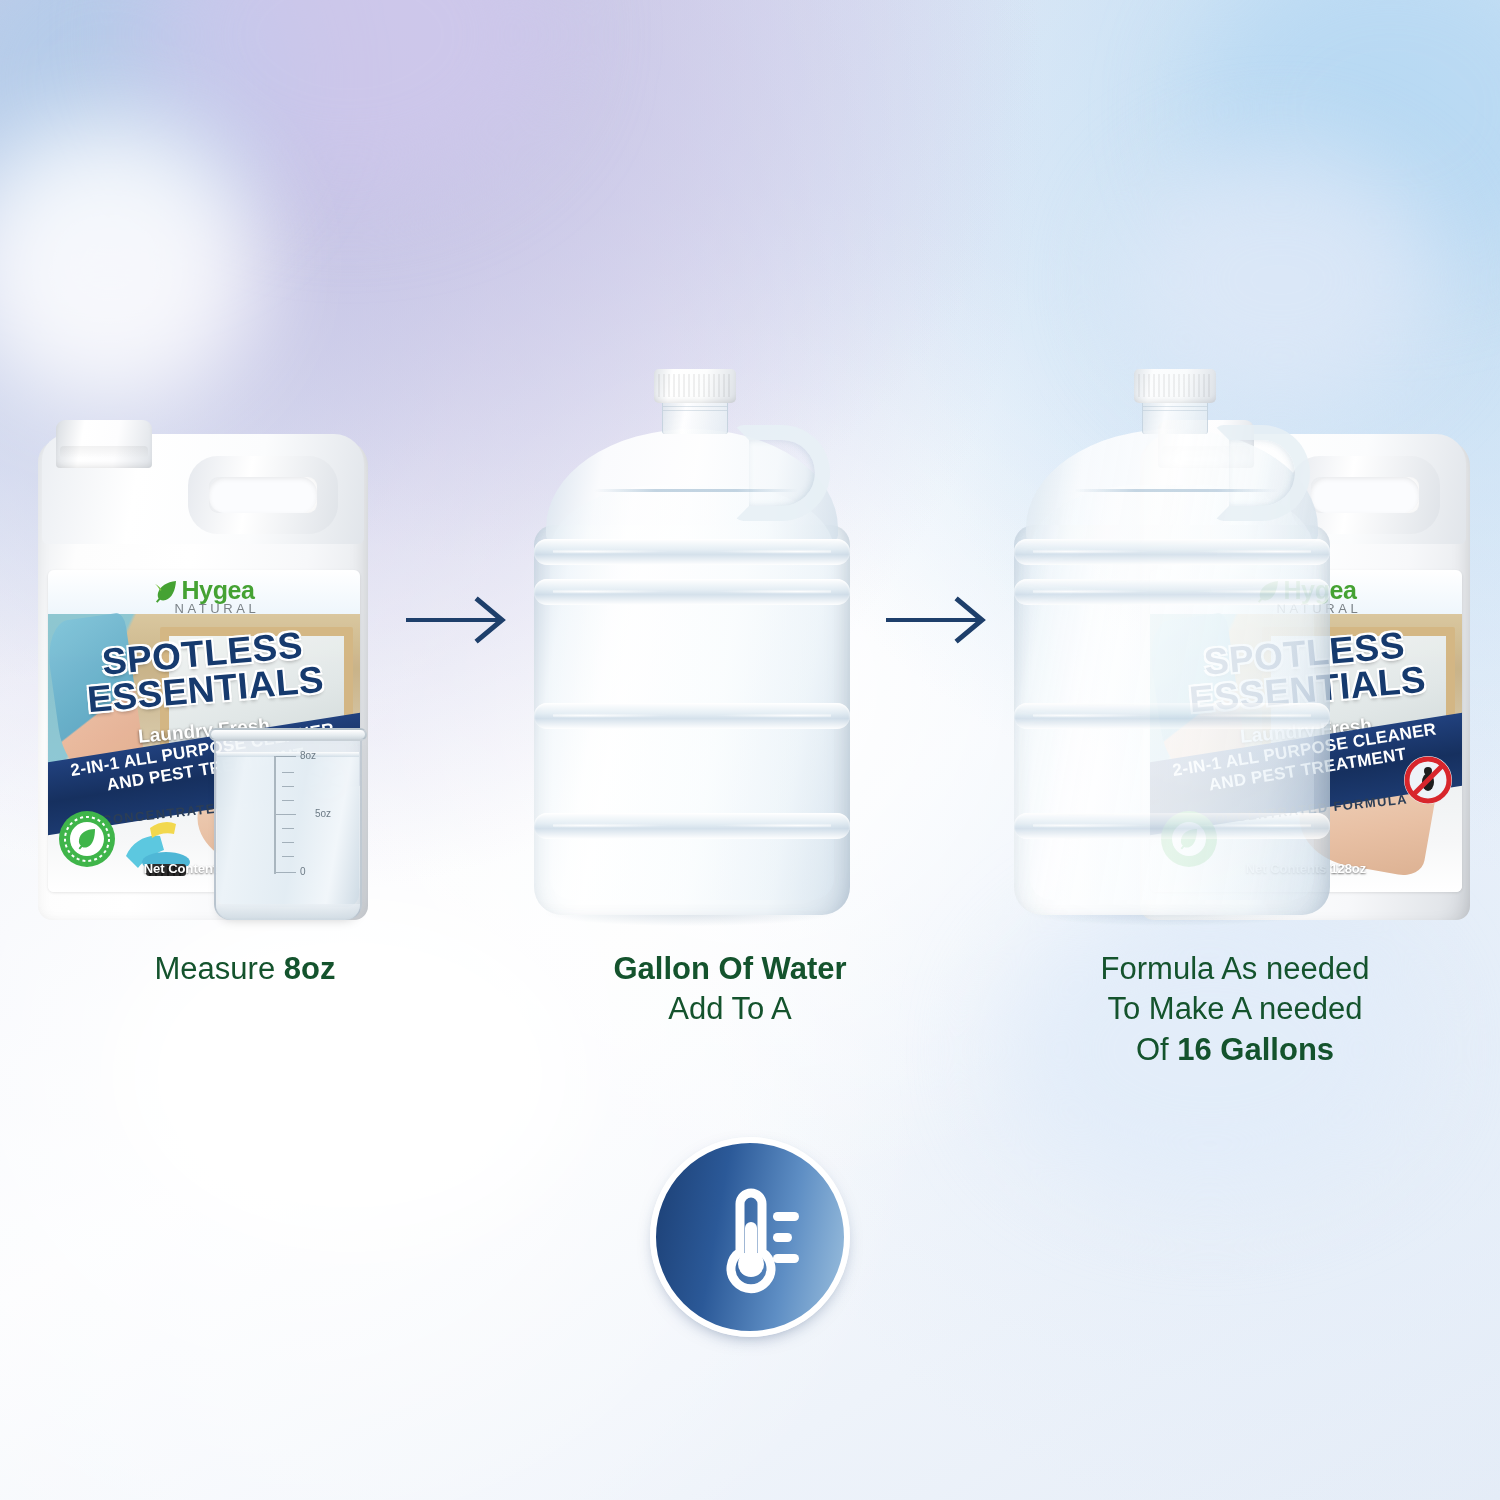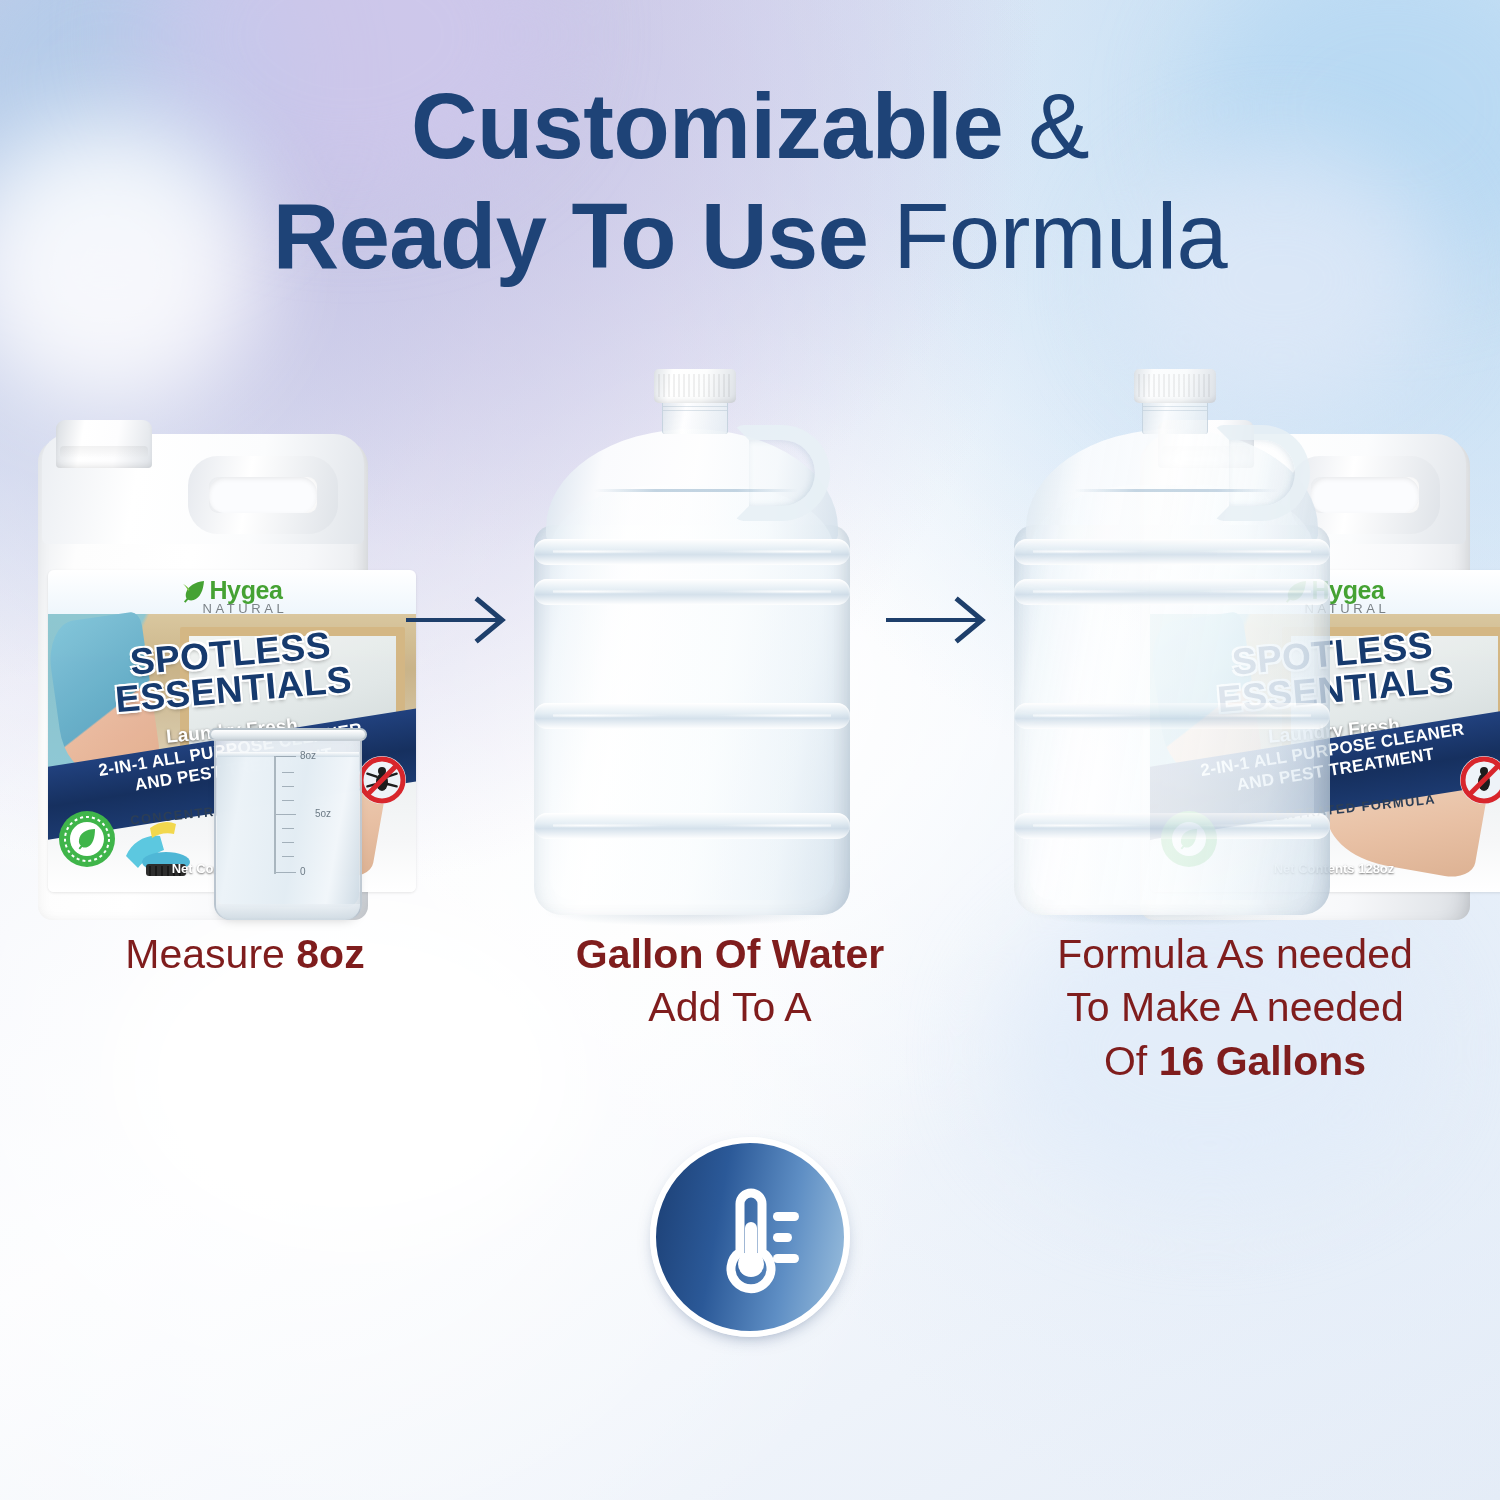--- a/index.html
+++ b/index.html
@@ -141,21 +141,21 @@
     width: 108px; height: 36px;
     background: #fbfcfe;
     border-radius: 16px;
     box-shadow: inset 0 2px 6px -2px rgba(0,0,0,0.12);
   }
 
   
   .label {
     position: absolute;
     left: 10px; top: 150px;
-    width: 368px; height: 322px;
+    width: 312px; height: 322px;
     border-radius: 6px;
     overflow: hidden;
     background: linear-gradient(180deg, #ffffff 0%, #eef6fc 14%, #cfe6f5 38%, #e9f2f8 62%, #ffffff 100%);
     box-shadow: 0 1px 3px rgba(0,0,0,0.10);
   }
   .label-photo-top {
     position: absolute; left: 0; top: 44px; width: 100%; height: 158px;
     background:
       linear-gradient(115deg, rgba(124,196,216,0.85) 0%, rgba(124,196,216,0.85) 22%, rgba(0,0,0,0) 23%),
       linear-gradient(180deg, #d8c49a 0%, #c9b183 35%, #ddd0b4 100%);
@@ -407,24 +407,25 @@
 
   
   .captions {
     position: absolute;
     left: 0; right: 0; top: 928px;
     display: flex; justify-content: center;
     z-index: 6;
   }
   .cap {
     text-align: center;
-    color: #7f1d1d;
+    color: #14532d;
     line-height: 1.30;
-    font-size: 41px;
+    font-size: 31px;
     font-weight: normal;
+    margin-top: 21px;
   }
   .cap b { font-weight: bold; }
   .cap-1 { width: 490px; }
   .cap-2 { width: 480px; }
   .cap-3 { width: 530px; }
 
   
   .thermo-badge {
     position: absolute;
     left: 50%; top: 1137px;
@@ -468,28 +469,20 @@
 
   <div class="bg-base"></div>
   <div class="bg-blob blob-a"></div>
   <div class="bg-blob blob-b"></div>
   <div class="bg-blob blob-c"></div>
   <div class="bg-blob blob-d"></div>
   <div class="bg-blob blob-e"></div>
   <div class="bg-blob blob-f"></div>
   <div class="bg-blob blob-g"></div>
 
-  <div class="headline">
-    <span class="hl-line hl-line-1">
-      <span class="hl-strong">Customizable</span><span class="hl-light"> &amp;</span>
-    </span>
-    <span class="hl-line hl-line-2">
-      <span class="hl-strong">Ready To Use</span><span class="hl-light"> Formula</span>
-    </span>
-  </div>
 
   <div class="steps">
 
     <div class="step-visual step-1">
       <div class="jug">
         <div class="jug-body"></div>
         <div class="jug-shoulder"></div>
         <div class="jug-handle"></div>
         <div class="jug-handle-hole"></div>
         <div class="jug-cap"></div>

